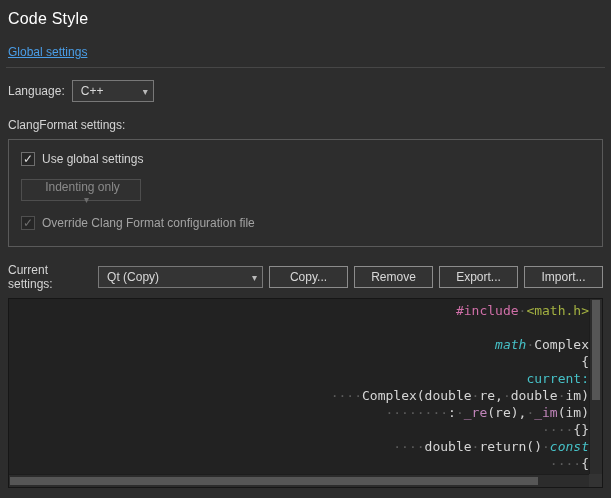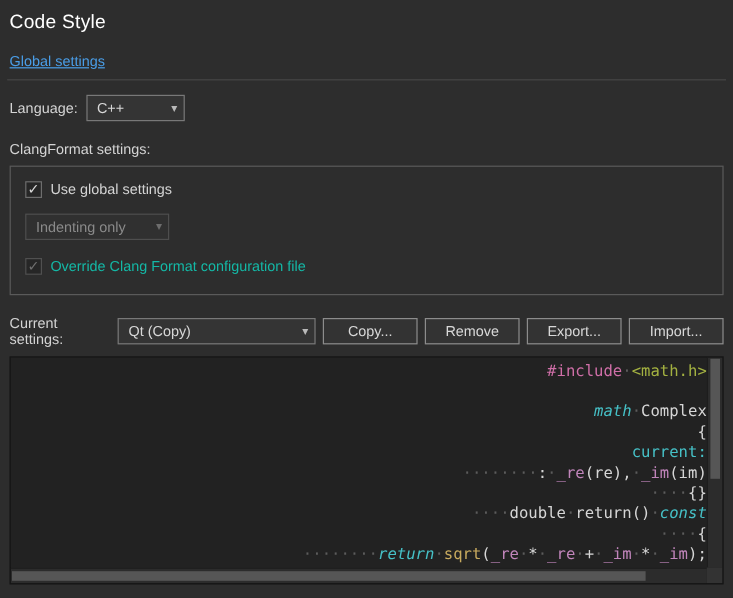--- a/index.html
+++ b/index.html
@@ -39,29 +39,29 @@
   .combo.disabled .arrow { color:#6d6d6d; }
 
   .section-label { margin-top:16px; }
 
   .groupbox {
     margin-top:7px; border:1px solid #5a5a5a;
     padding:12px 12px 16px 12px;
   }
 
   .check-row { display:flex; align-items:center; gap:7px; cursor:pointer; }
-  .check-row + .mode-combo { margin-top:13px; }
+  .check-row + .mode-combo { margin-top:13px;flex-direction:column; }
   .checkbox {
     width:14px; height:14px; background:#262626; border:1px solid #6e6e6e;
     display:flex; align-items:center; justify-content:center; flex:0 0 auto;
   }
   .checkmark { color:#dadada; font-size:12px; line-height:12px; }
   .check-row.disabled .checkbox { border-color:#505050; }
   .check-row.disabled .checkmark { color:#6f6f6f; }
-  .check-row.disabled .label { color:#14b8a6; }
+  .check-row.disabled .label { color:#a3a3a3; }
   .override-row { margin-top:15px; }
 
   .current-row { margin-top:16px; gap:6px; }
   .btn {
     height:22px; flex:0 0 79px; background:#333333; border:1px solid #8c8c8c;
     color:#d8d8d8; font-size:12px; font-family:"Liberation Sans", sans-serif;
     cursor:pointer;
   }
 
   
@@ -163,20 +163,21 @@
     <button class="btn">Import...</button>
   </div>
 
   <div class="editor">
     <div class="code">
         <div class="code-line"><span class="tok-pp">#include</span><span class="tok-ws">·</span><span class="tok-inc">&lt;math.h&gt;</span></div>
         <div class="code-line">&nbsp;</div>
         <div class="code-line"><span class="tok-kwi">math</span><span class="tok-ws">·</span><span class="tok-pl">Complex</span></div>
         <div class="code-line"><span class="tok-pl">{</span></div>
         <div class="code-line"><span class="tok-kw">current:</span></div>
+        <div class="code-line"><span class="tok-ws">····</span><span class="tok-pl">Complex(double</span><span class="tok-ws">·</span><span class="tok-pl">re,</span><span class="tok-ws">·</span><span class="tok-pl">double</span><span class="tok-ws">·</span><span class="tok-pl">im)</span></div>
         <div class="code-line"><span class="tok-ws">········</span><span class="tok-pl">:</span><span class="tok-ws">·</span><span class="tok-mem">_re</span><span class="tok-pl">(re),</span><span class="tok-ws">·</span><span class="tok-mem">_im</span><span class="tok-pl">(im)</span></div>
         <div class="code-line"><span class="tok-ws">····</span><span class="tok-pl">{}</span></div>
         <div class="code-line"><span class="tok-ws">····</span><span class="tok-pl">double</span><span class="tok-ws">·</span><span class="tok-pl">return()</span><span class="tok-ws">·</span><span class="tok-kwi">const</span></div>
         <div class="code-line"><span class="tok-ws">····</span><span class="tok-pl">{</span></div>
         <div class="code-line"><span class="tok-ws">········</span><span class="tok-kwi">return</span><span class="tok-ws">·</span><span class="tok-fn">sqrt</span><span class="tok-pl">(</span><span class="tok-mem">_re</span><span class="tok-ws">·</span><span class="tok-pl">*</span><span class="tok-ws">·</span><span class="tok-mem">_re</span><span class="tok-ws">·</span><span class="tok-pl">+</span><span class="tok-ws">·</span><span class="tok-mem">_im</span><span class="tok-ws">·</span><span class="tok-pl">*</span><span class="tok-ws">·</span><span class="tok-mem">_im</span><span class="tok-pl">);</span></div>
       </div>
     <div class="vscroll">
       <div class="vthumb"></div>
     </div>
     <div class="hscroll">

